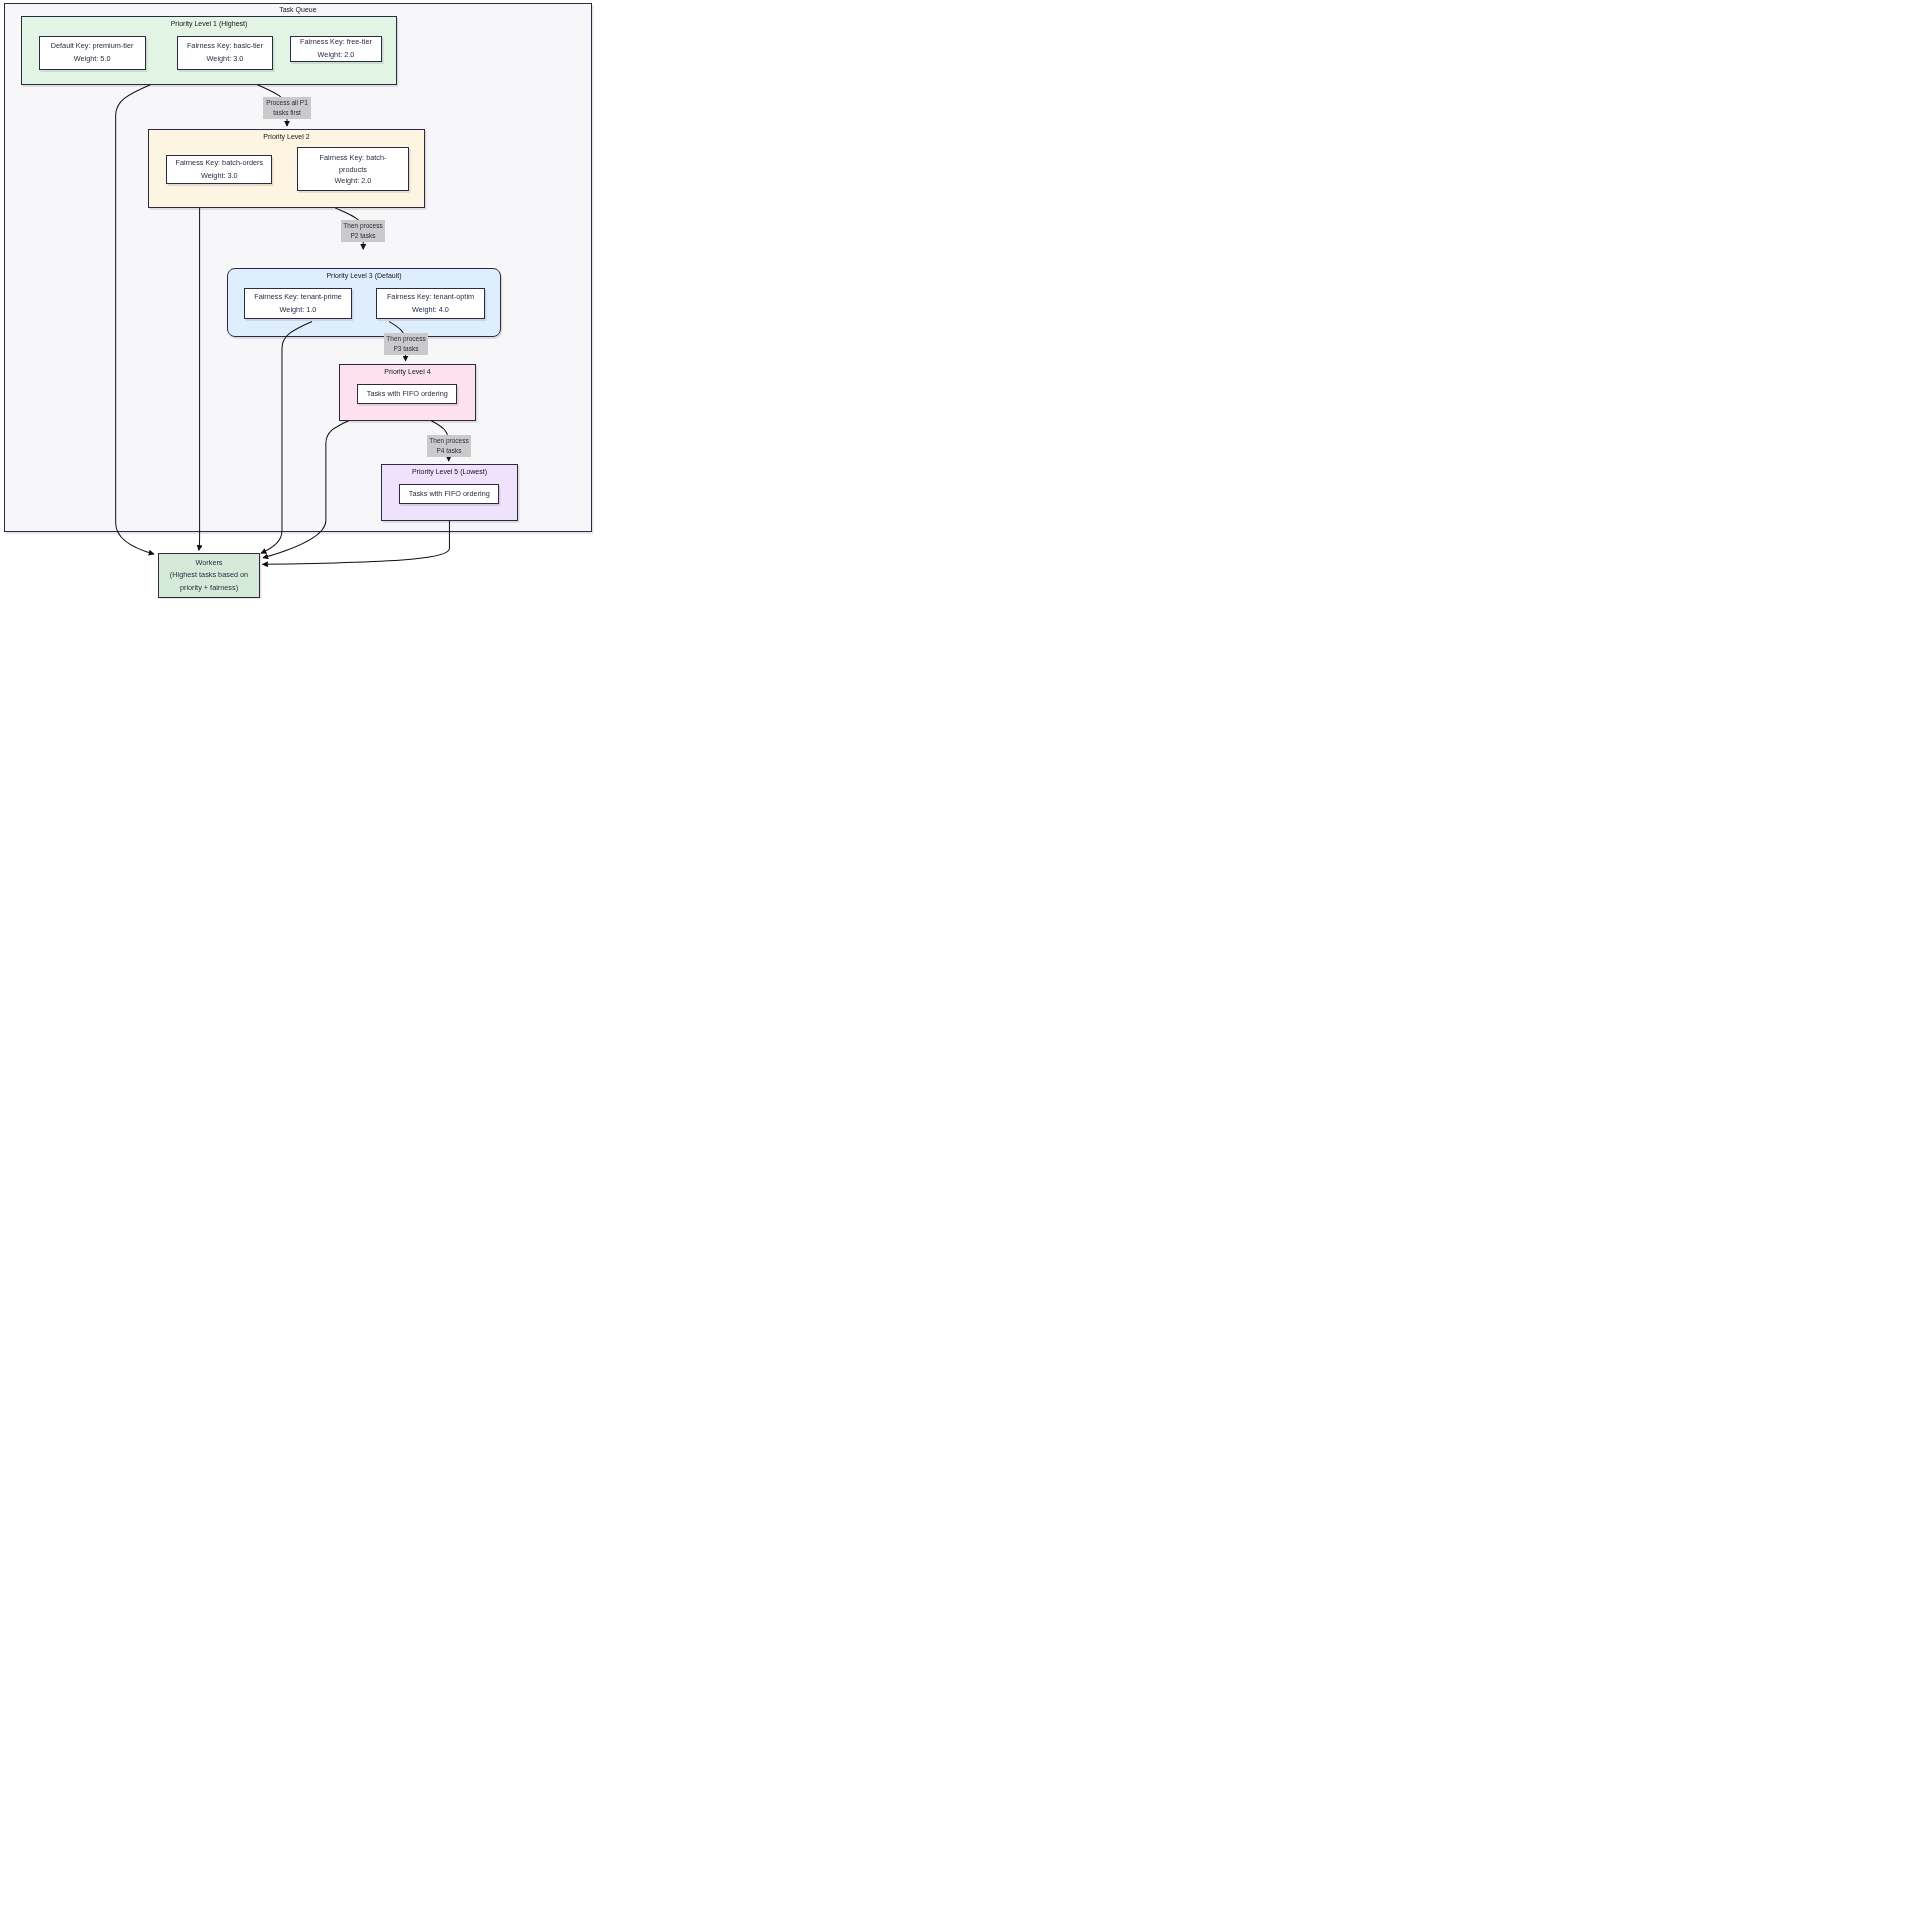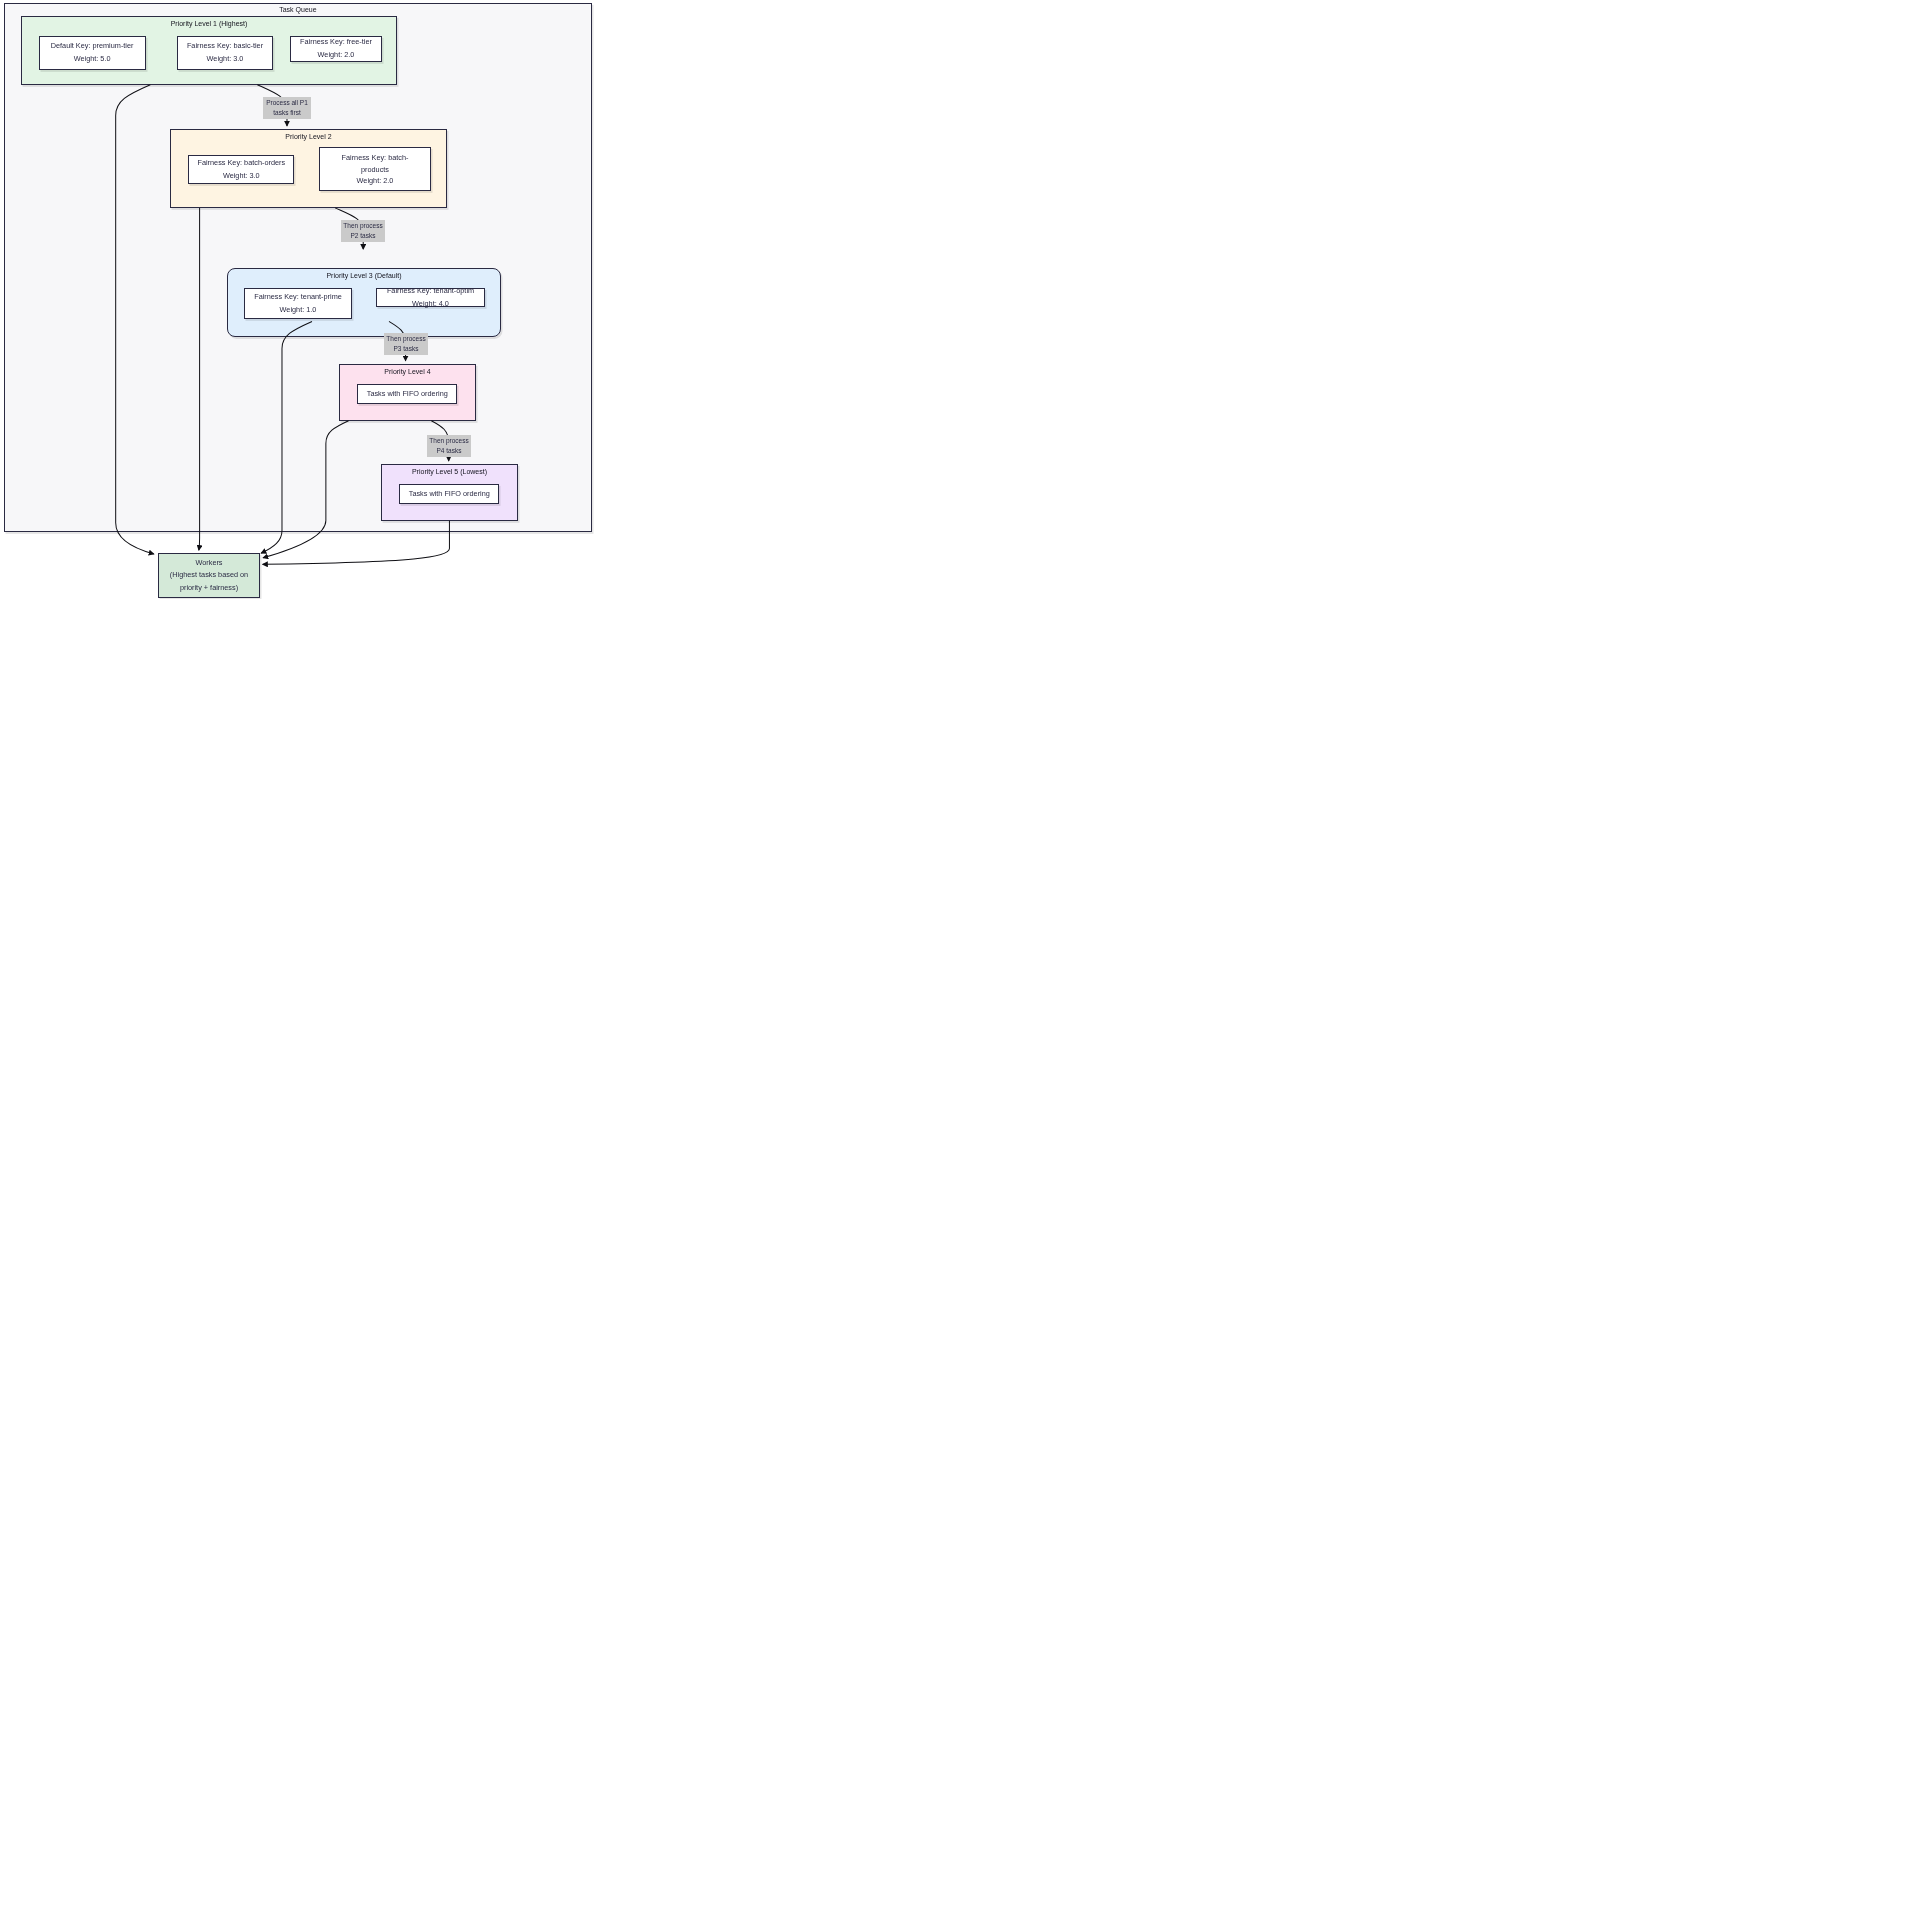--- a/index.html
+++ b/index.html
@@ -29,28 +29,28 @@
   .node .line{font-size:7.3px;line-height:12.3px;color:var(--c-text,#2b2b44);white-space:nowrap;}
 
   #outer{left:3.9px;top:3.1px;width:588px;height:529px;background:var(--c-container,#f7f7f9);}
   #outer-title{top:1.9px;}
 
   #p1{left:21px;top:16px;width:376px;height:69px;background:var(--c-p1,#e2f4e4);}
   #p1-n0{left:16.6px;top:18.5px;width:107px;height:34px;}
   #p1-n1{left:147px;top:18.5px;width:96px;height:34px;margin-left:8px;}
   #p1-n2{left:268px;top:18.5px;width:92px;height:26px;}
 
-  #p2{left:148px;top:129px;width:277px;height:79px;background:var(--c-p2,#fef4e2);margin-left:22px;}
+  #p2{left:148px;top:129px;width:277px;height:79px;background:var(--c-p2,#fef4e2);}
   #p2-n0{left:17.3px;top:25px;width:106px;height:29px;}
   #p2-n1{left:148px;top:17.3px;width:112px;height:44px;}
   #p2-n1 .line{line-height:11.6px;}
 
   #p3{left:227px;top:268px;width:274px;height:69px;background:var(--c-p3,#dfeefc);border-radius:8px;}
   #p3-n0{left:16px;top:19px;width:108px;height:31px;}
-  #p3-n1{left:148px;top:19px;width:109px;height:19px;}
+  #p3-n1{left:148px;top:19px;width:109px;height:31px;}
 
   #p4{left:339px;top:364px;width:137px;height:57px;background:var(--c-p4,#fde1ee);}
   #p4-n0{left:17.3px;top:19px;width:100px;height:20.4px;}
 
   #p5{left:381px;top:464px;width:137px;height:57px;background:var(--c-p5,#f0e1fc);}
   #p5-n0{left:17.3px;top:19px;width:100px;height:20.4px;}
 
   #workers{
     left:158px;top:553px;width:102px;height:45px;
     background:var(--c-workers,#d4e9d8);

